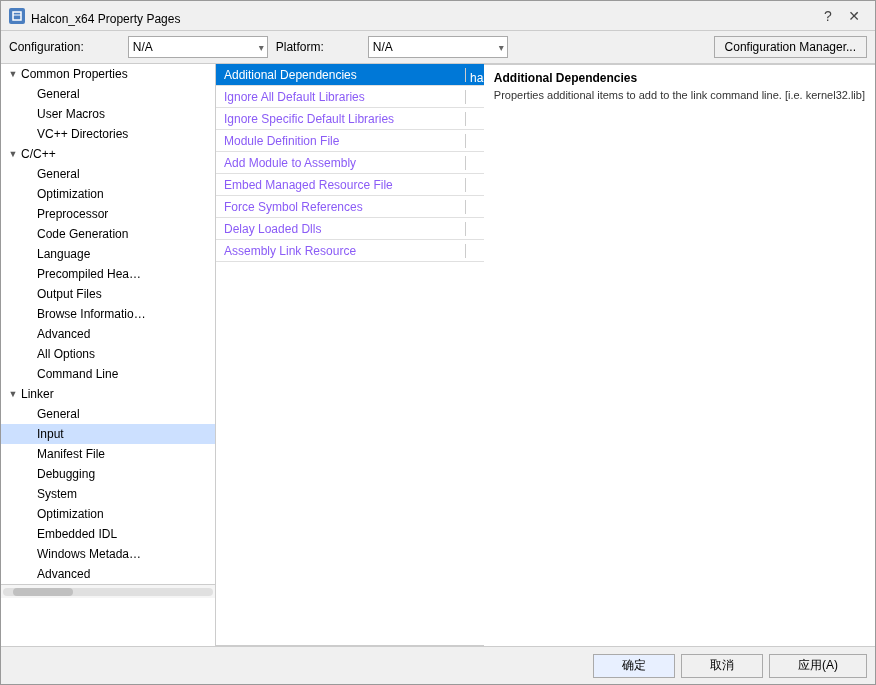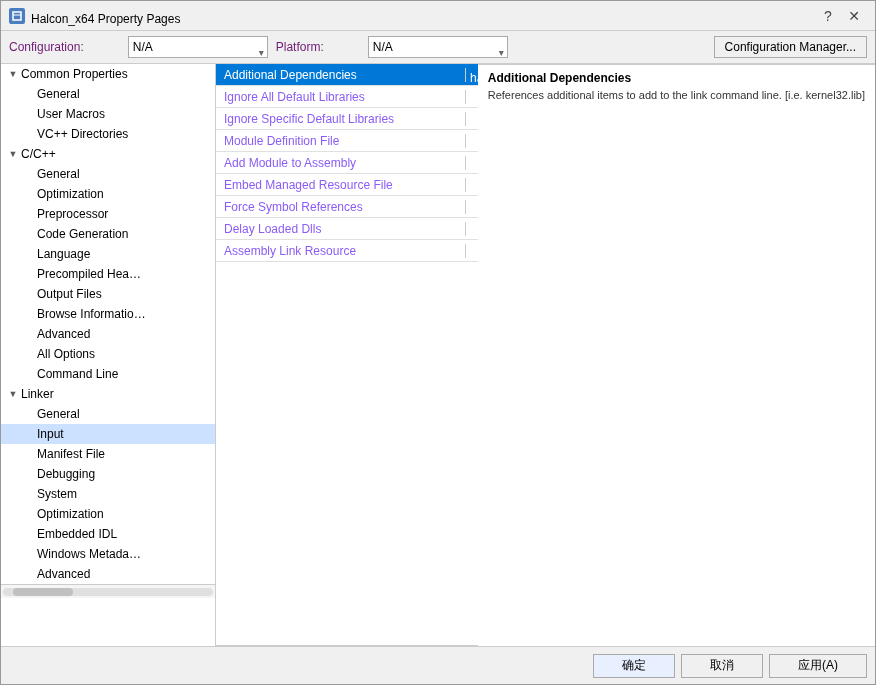--- a/index.html
+++ b/index.html
@@ -65,26 +65,26 @@
     .config-bar {
       display: flex;
       align-items: center;
       padding: 5px 8px;
       gap: 8px;
       border-bottom: 1px solid #ccc;
       background: #f0f0f0;
     }
     .config-label {
       font-size: 12px;
-      color: #701a75;
+      color: #000000;
     }
     .config-select-wrap {
       position: relative;
       display: inline-flex;
-      align-items: flex-end;
+      align-items: center;
       padding-left: 36px;
     }
     .config-select-wrap select {
       height: 22px;
       min-width: 140px;
       border: 1px solid #aaa;
       background: white;
       font-size: 12px;
       padding: 0 20px 0 4px;
       appearance: none;
@@ -515,21 +515,21 @@
           <div class="prop-row">
             <div class="prop-name">Assembly Link Resource</div>
             <div class="prop-value-wrap">
               <div class="prop-value"></div>
             </div>
           </div>
         </div>
 
       <div class="desc-panel">
         <div class="desc-title">Additional Dependencies</div>
-        <div class="desc-text">References additional items to add to the link command line. [i.e. kernel32.lib]</div>
+        <div class="desc-text">Properties additional items to add to the link command line. [i.e. kernel32.lib]</div>
       </div>
 
     </div>
   </div>
 
   <div class="bottom-bar">
     <button class="bottom-btn primary">确定</button>
     <button class="bottom-btn">取消</button>
     <button class="bottom-btn">应用(A)</button>
   </div>

